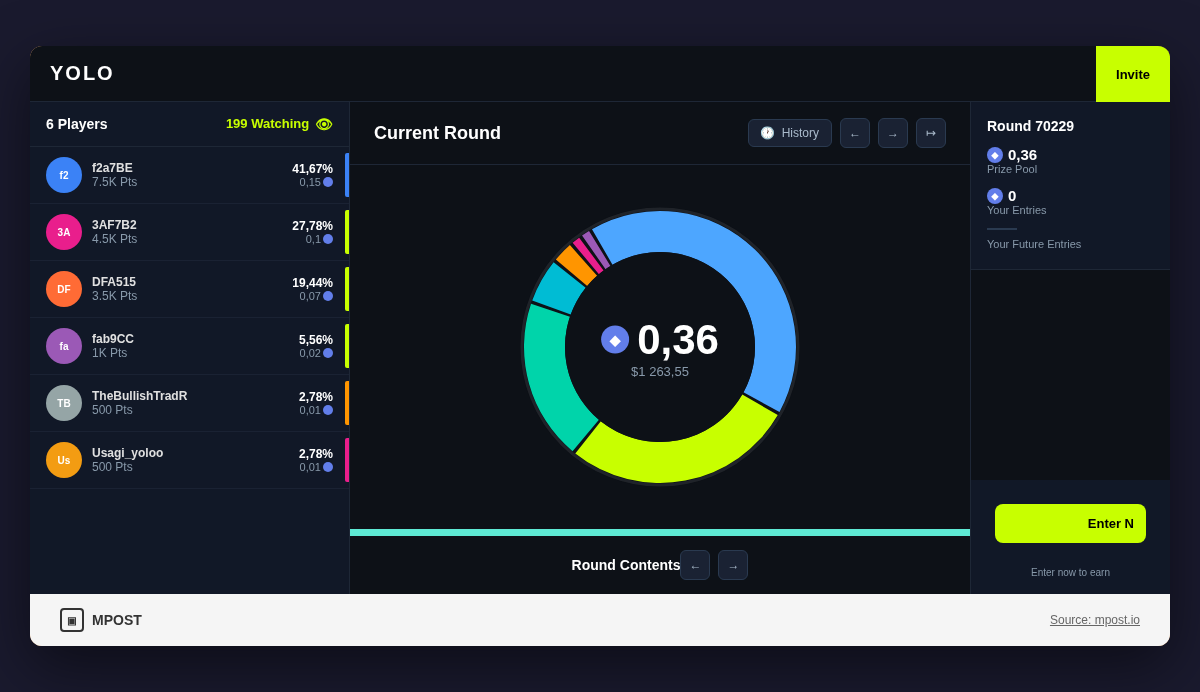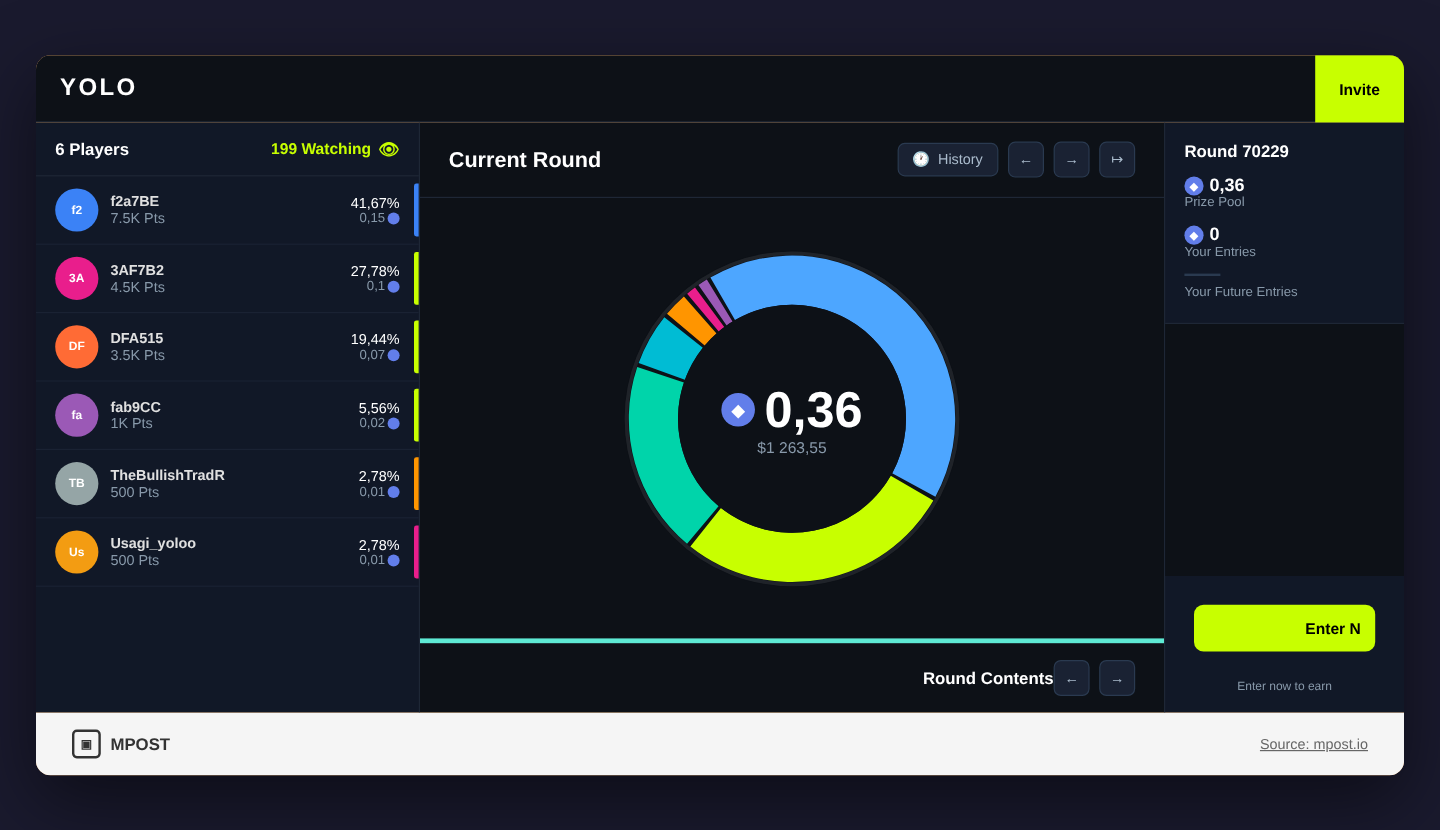--- a/index.html
+++ b/index.html
@@ -129,21 +129,21 @@
     .player-pts {
       color: #8899aa;
       font-size: 12px;
     }
     .player-right {
       text-align: right;
     }
     .player-pct {
       color: #ffffff;
       font-size: 12px;
-      font-weight: 400;
+      font-weight: 700;
       text-align: right;
     }
     .player-eth {
       color: #8899aa;
       font-size: 11px;
       display: flex;
       align-items: center;
       justify-content: flex-end;
       gap: 2px;
     }
@@ -252,24 +252,24 @@
       font-size: 14px;
       color: white;
     }
     .donut-usd {
       color: #8899aa;
       font-size: 13px;
     }
     
     .round-contents-bar {
       padding: 14px 24px;
-      border-top: 4px solid #5eead4;
-      display: flex;
-      align-items: center;
-      justify-content: flex-end;
+      border-top: 7px solid #5eead4;
+      display: flex;
+      align-items: center;
+      justify-content: center;
     }
     .round-contents-label {
       color: #ffffff;
       font-size: 14px;
       font-weight: 600;
     }
     .round-nav-btns {
       display: flex;
       gap: 8px;
     }

